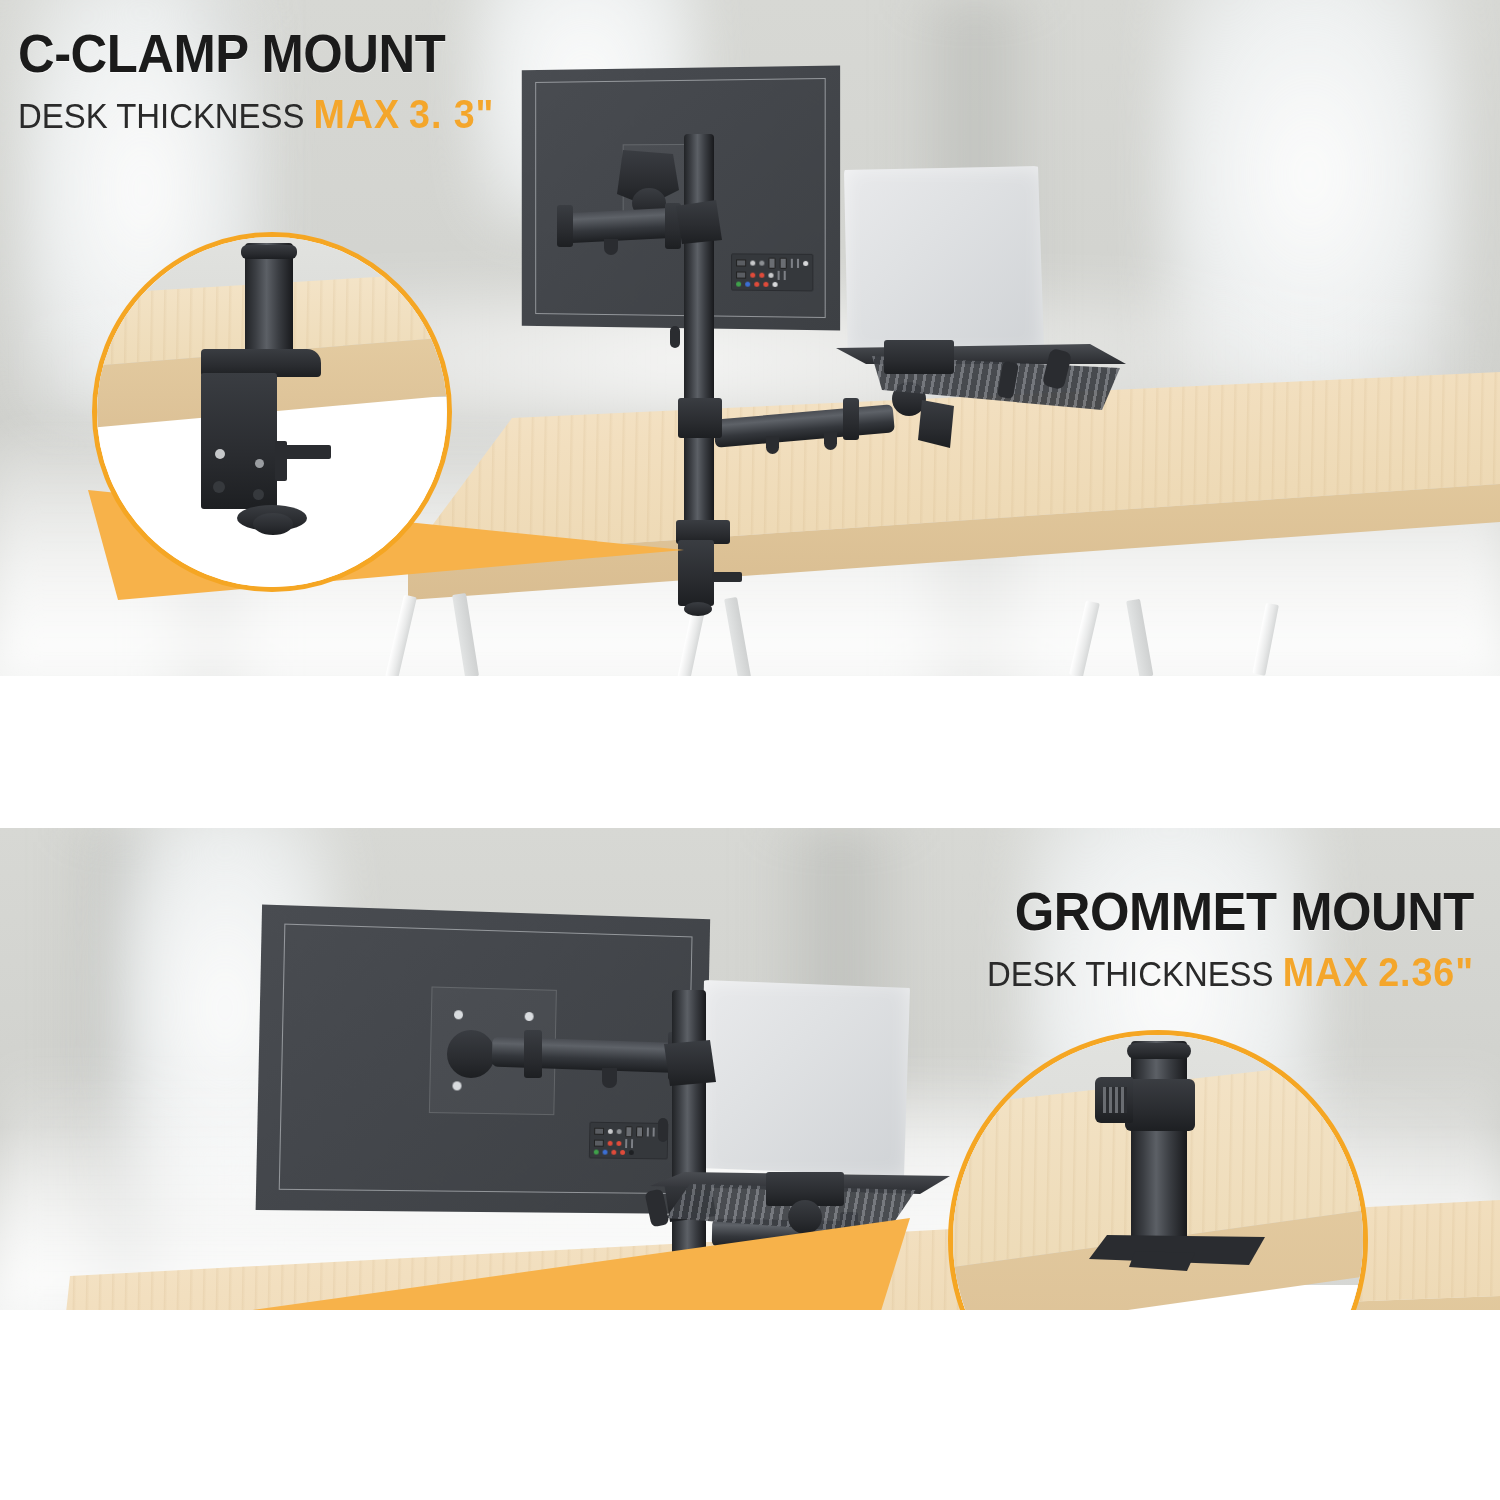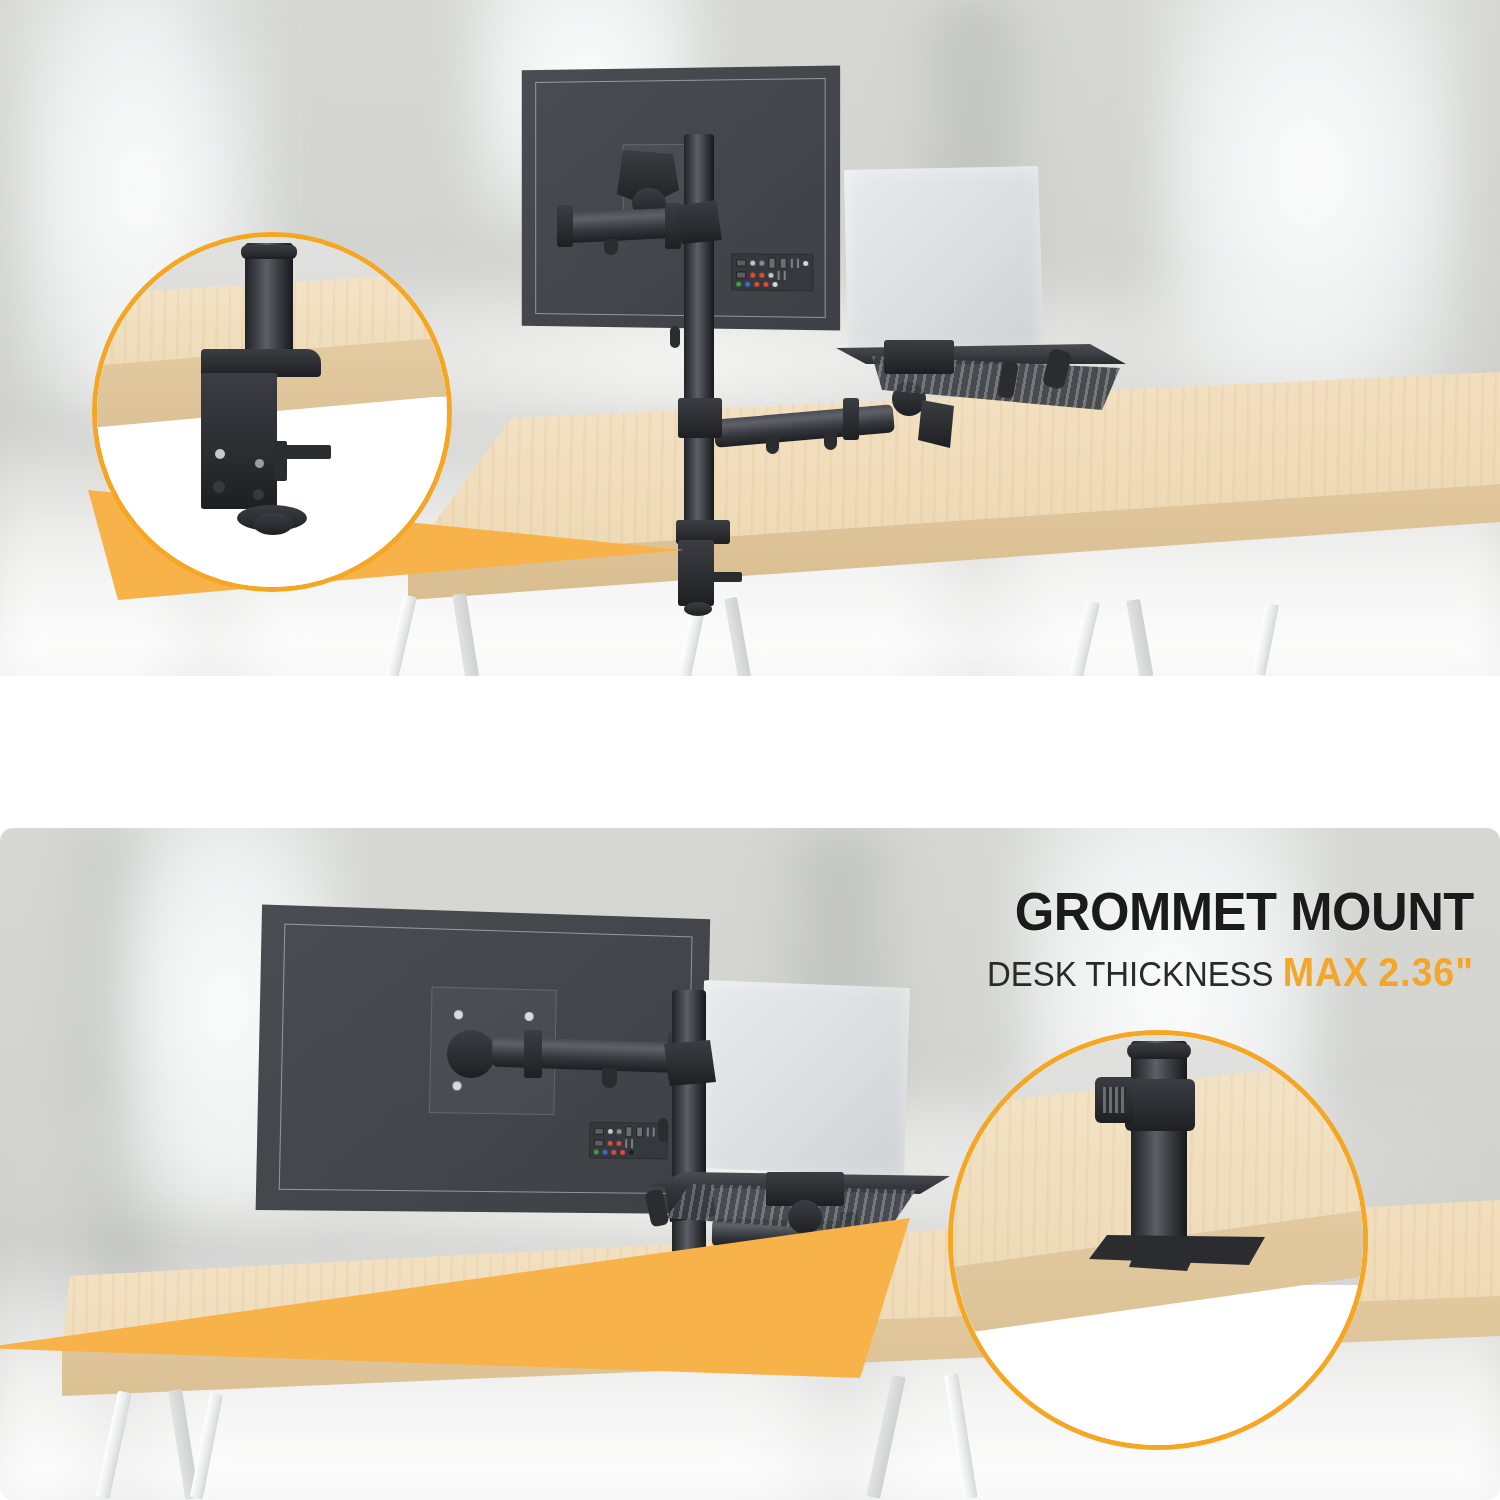--- a/index.html
+++ b/index.html
@@ -7,21 +7,21 @@
     width:1500px;height:1500px;overflow:hidden;
     font-family:"Liberation Sans", sans-serif;
     background:#ffffff;
   }
   .stage{position:relative;width:1500px;height:1500px;overflow:hidden;}
 
   
   .panel{position:absolute;left:0;width:1500px;overflow:hidden;}
   .panel-top{top:0;height:676px;}
   .banner{top:676px;height:152px;background:#ffffff;display:flex;align-items:center;justify-content:center;}
-  .panel-bottom{top:828px;height:672px;border-radius:13px;}
+  .panel-bottom{top:828px;height:482px;}
 
   
   .bg{position:absolute;inset:0;}
   .bg .wall{
     position:absolute;inset:0;
     background:
       linear-gradient(to bottom, #d7d8d4 0%, #d2d3cf 46%, #cfd0cc 62%, #e7e8e6 86%, #f2f3f2 100%);
   }
   .bg .win{
     position:absolute;border-radius:14px;
@@ -249,20 +249,28 @@
         <div class="blk-flat" style="left:178px;top:204px;width:12px;height:40px;"></div>
         <div style="position:absolute;left:118px;top:212px;width:10px;height:10px;border-radius:50%;background:#c6c8ca;"></div>
         <div style="position:absolute;left:158px;top:222px;width:9px;height:9px;border-radius:50%;background:#9a9da1;"></div>
         <div style="position:absolute;left:116px;top:244px;width:12px;height:12px;border-radius:50%;background:#36393d;"></div>
         <div style="position:absolute;left:156px;top:252px;width:11px;height:11px;border-radius:50%;background:#36393d;"></div>
         <div class="blk2" style="left:140px;top:268px;width:70px;height:26px;border-radius:50%;"></div>
         <div class="blk2" style="left:156px;top:276px;width:40px;height:22px;border-radius:50%;"></div>
       </div>
     </div>
 
+    <div class="head head-tl">
+      <div class="h1">C-CLAMP MOUNT</div>
+      <div class="h2">
+        <span>DESK THICKNESS</span>
+        <span class="maxv">MAX</span>
+        <span class="maxv">3. 3"</span>
+      </div>
+    </div>
   </div>
 
 
   <div class="panel panel-bottom">
 
     <div class="bg">
       <div class="wall"></div>
       <div class="vstripe" style="left:60px;width:130px;"></div>
       <div class="vstripe" style="left:760px;width:160px;"></div>
       <div class="win" style="left:110px;top:-30px;width:230px;height:420px;"></div>

